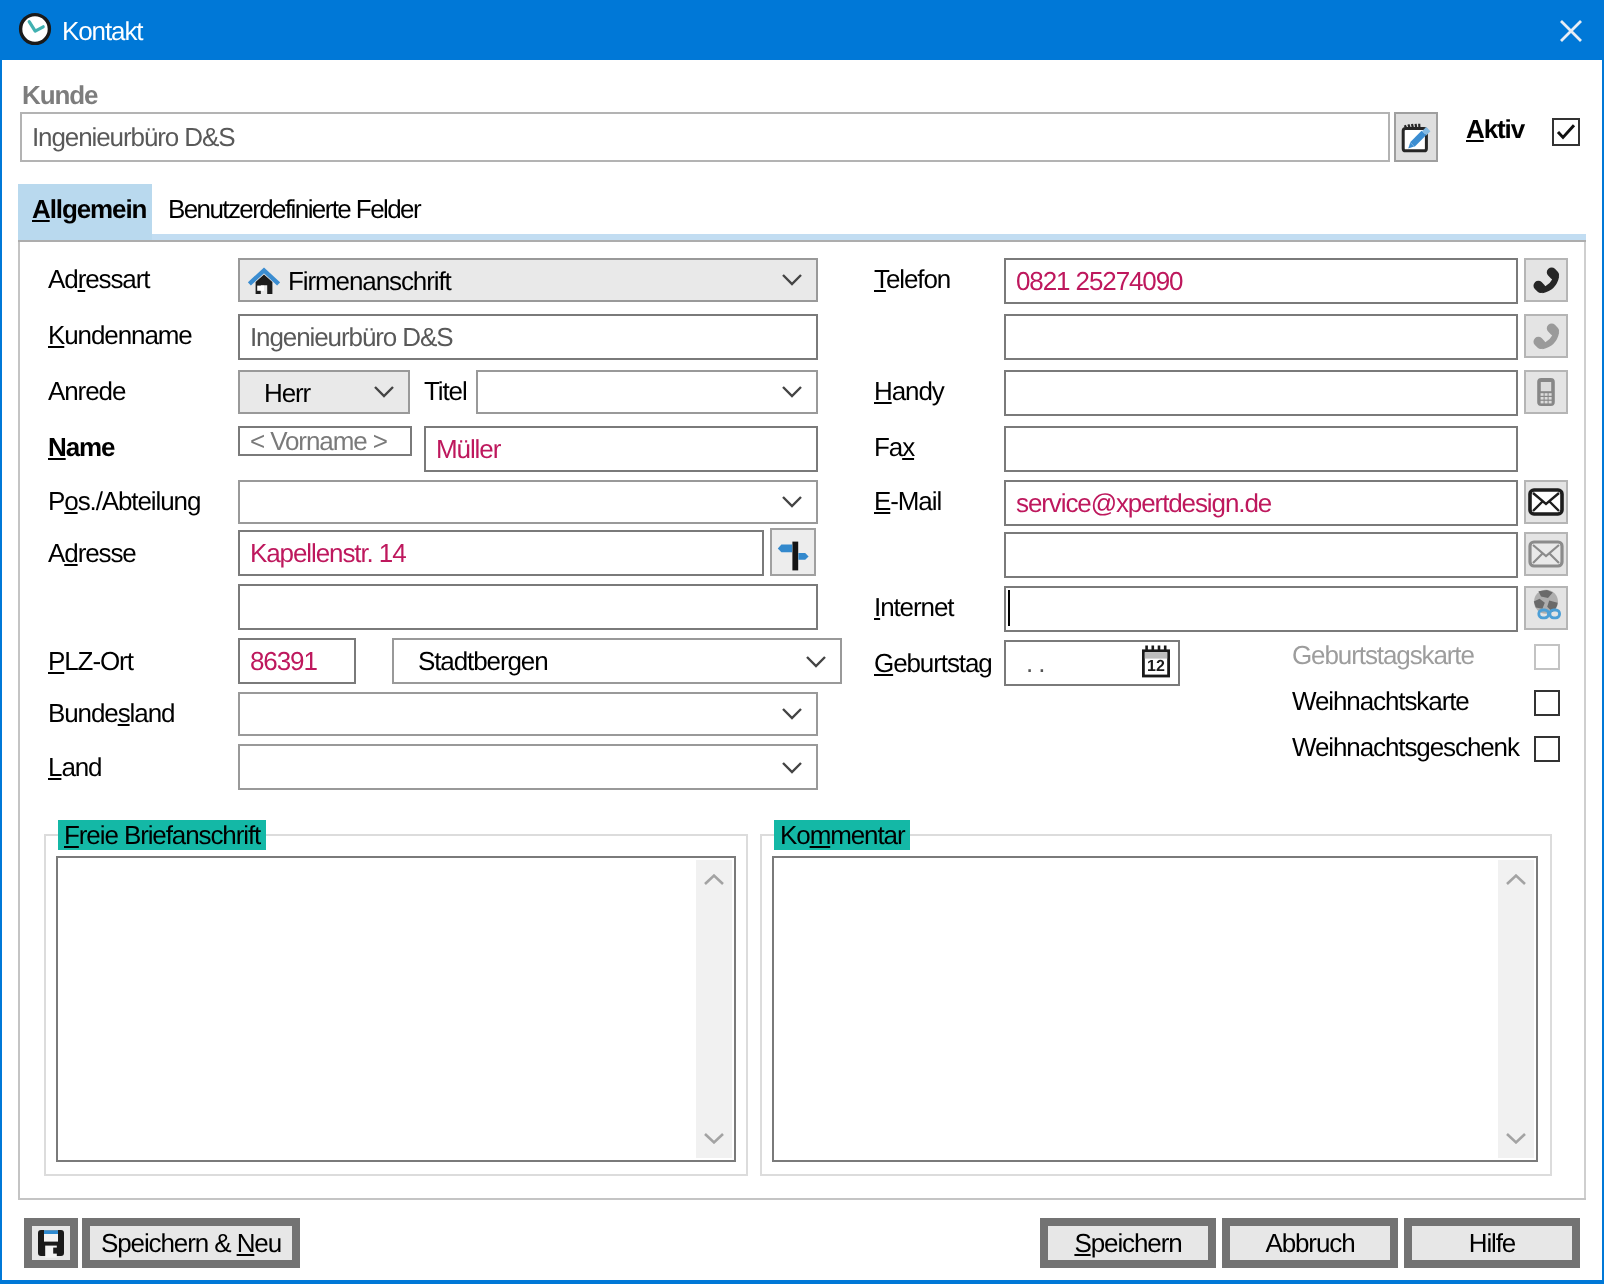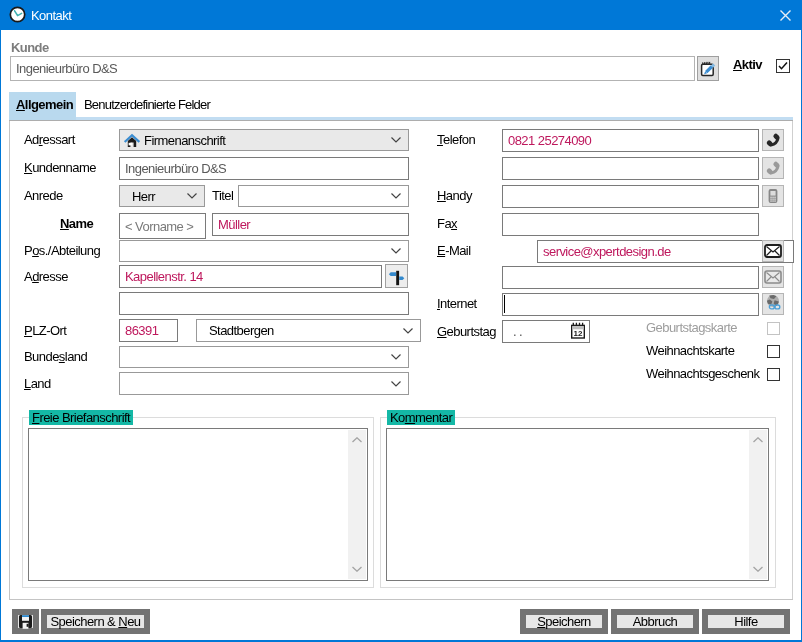--- a/index.html
+++ b/index.html
@@ -7,21 +7,21 @@
   body { font-family:"Liberation Sans", sans-serif; font-size:13px; color:#000; background:#fff; overflow:hidden; }
   #win { position:relative; width:802px; height:642px; background:#fff; }
   .abs { position:absolute; }
   .lbl { position:absolute; font-size:13px; line-height:16px; white-space:nowrap; letter-spacing:-0.55px; }
   .inp { position:absolute; background:#fff; border:1px solid #7a7a7a; font-size:13px; letter-spacing:-0.55px; color:#be185d; padding:0 0 0 5px; display:flex; align-items:center; white-space:nowrap; overflow:hidden; }
   .combo { position:absolute; border:1px solid #999; font-size:13px; letter-spacing:-0.55px; display:flex; align-items:center; padding-left:12px; }
   .combo.gray { background:#e9e9e9; }
   .combo.white { background:#fff; }
   .chev { position:absolute; right:7px; top:50%; margin-top:-3px; }
   .iconbtn { position:absolute; background:#e4e4e4; border:1px solid #b5b5b5; display:flex; align-items:center; justify-content:center; }
-  .btn { position:absolute; background:#e7e7e7; border:6px solid #737373; font-size:13px; letter-spacing:-0.55px; display:flex; align-items:center; justify-content:center; }
+  .btn { position:absolute; background:#e7e7e7; border:4px solid #737373; font-size:13px; letter-spacing:-0.55px; display:flex; align-items:center; justify-content:center; }
   .gb { position:absolute; border:1px solid #dcdcdc; }
   .gb-lbl { position:absolute; top:-8px; left:6px; background:#14b8a6; padding:0 3px; font-size:13px; letter-spacing:-0.55px; white-space:nowrap; }
   .ta { position:absolute; background:#fff; border:1px solid #7a7a7a; }
   .sb { position:absolute; top:1px; right:1px; bottom:1px; width:18px; background:#f1f1f1; }
   .cb { position:absolute; width:13px; height:13px; background:#fff; border:1px solid #333; }
   u { text-decoration:underline; }
 </style>
 </head>
 <body>
 <div id="win">
@@ -64,21 +64,21 @@
   <div class="lbl" style="left:84px;top:97px;letter-spacing:-0.8px;">Benutzerdefinierte Felder</div>
 
   <div class="abs" style="left:9px;top:120px;width:784px;height:1px;background:#adadad;"></div>
   <div class="abs" style="left:9px;top:121px;width:1px;height:478px;background:#c4c4c4;"></div>
   <div class="abs" style="left:792px;top:121px;width:1px;height:478px;background:#cfcfcf;"></div>
   <div class="abs" style="left:9px;top:599px;width:784px;height:1px;background:#c4c4c4;"></div>
 
   <div class="lbl" style="left:24px;top:132px;">Ad<u>r</u>essart</div>
   <div class="lbl" style="left:24px;top:160px;"><u>K</u>undenname</div>
   <div class="lbl" style="left:24px;top:188px;">Anrede</div>
-  <div class="lbl" style="left:24px;top:216px;font-weight:bold;margin-left:36px;"><u>N</u>ame</div>
+  <div class="lbl" style="left:24px;top:216px;font-weight:bold;"><u>N</u>ame</div>
   <div class="lbl" style="left:24px;top:243px;">P<u>o</u>s./Abteilung</div>
   <div class="lbl" style="left:24px;top:269px;">A<u>d</u>resse</div>
   <div class="lbl" style="left:24px;top:323px;"><u>P</u>LZ-Ort</div>
   <div class="lbl" style="left:24px;top:349px;">Bunde<u>s</u>land</div>
   <div class="lbl" style="left:24px;top:376px;"><u>L</u>and</div>
 
   <div class="combo gray" style="left:119px;top:129px;width:290px;height:22px;padding-left:24px;">
     <svg class="abs" style="left:4px;top:3px;" width="16" height="16" viewBox="0 0 16 16">
       <path d="M1.5 8.2 L8 2.2 L14.5 8.2" fill="none" stroke="#3b8dd1" stroke-width="2.2" stroke-linecap="square"></path>
       <path d="M3.8 8.0 L8 4.2 L12.2 8.0 L12.2 14 L9.6 14 L9.6 9.6 L6.4 9.6 L6.4 14 L3.8 14 Z" fill="#1c1c1c"></path>
@@ -96,21 +96,21 @@
         <path d="M0.5 0.5 L5 5 L9.5 0.5" fill="none" stroke="#444" stroke-width="1.2"></path>
       </svg>
   </div>
   <div class="lbl" style="left:212px;top:188px;">Titel</div>
   <div class="combo white" style="left:238px;top:185px;width:171px;height:22px;">
     <svg class="chev" width="10" height="6" viewBox="0 0 10 6">
         <path d="M0.5 0.5 L5 5 L9.5 0.5" fill="none" stroke="#444" stroke-width="1.2"></path>
       </svg>
   </div>
 
-  <div class="inp" style="left:119px;top:213px;width:87px;height:26px;color:#7a7a7a;">&lt; Vorname &gt;</div>
+  <div class="inp" style="left:119px;top:213px;width:87px;height:15px;color:#7a7a7a;">&lt; Vorname &gt;</div>
   <div class="inp" style="left:212px;top:213px;width:197px;height:23px;">Müller</div>
 
   <div class="combo white" style="left:119px;top:240px;width:290px;height:22px;">
     <svg class="chev" width="10" height="6" viewBox="0 0 10 6">
         <path d="M0.5 0.5 L5 5 L9.5 0.5" fill="none" stroke="#444" stroke-width="1.2"></path>
       </svg>
   </div>
 
   <div class="inp" style="left:119px;top:265px;width:263px;height:23px;">Kapellenstr. 14</div>
   <div class="iconbtn" style="left:385px;top:264px;width:23px;height:24px;background:#ededed;border-color:#a0a0a0;">
@@ -179,21 +179,21 @@
           <rect x="7.3" y="10.5" width="1.5" height="1.3"></rect>
           <rect x="9.3" y="10.5" width="1.5" height="1.3"></rect>
         <rect x="5.3" y="12.4" width="1.5" height="1.3"></rect>
           <rect x="7.3" y="12.4" width="1.5" height="1.3"></rect>
           <rect x="9.3" y="12.4" width="1.5" height="1.3"></rect>
       </g>
     </svg>
   </div>
   <div class="inp" style="left:502px;top:213px;width:257px;height:23px;"></div>
 
-  <div class="inp" style="left:502px;top:240px;width:257px;height:23px;margin-left:35px;">service@xpertdesign.de</div>
+  <div class="inp" style="left:502px;top:240px;width:257px;height:23px;">service@xpertdesign.de</div>
   <div class="iconbtn" style="left:762px;top:240px;width:22px;height:22px;">
     <svg width="18" height="14" viewBox="0 0 18 14">
       <rect x="1" y="1" width="16" height="12" rx="2" fill="#fff" stroke="#1d1d1d" stroke-width="1.8"></rect>
       <path d="M2.5 2.5 L9 8 L15.5 2.5 M2.5 11.5 L7 7 M15.5 11.5 L11 7" fill="none" stroke="#1d1d1d" stroke-width="1.2"></path>
     </svg>
   </div>
   <div class="inp" style="left:502px;top:266px;width:257px;height:23px;"></div>
   <div class="iconbtn" style="left:762px;top:266px;width:22px;height:22px;">
     <svg width="18" height="14" viewBox="0 0 18 14">
       <rect x="1" y="1" width="16" height="12" rx="2" fill="#e9e9e9" stroke="#8b8b8b" stroke-width="1.6"></rect>

